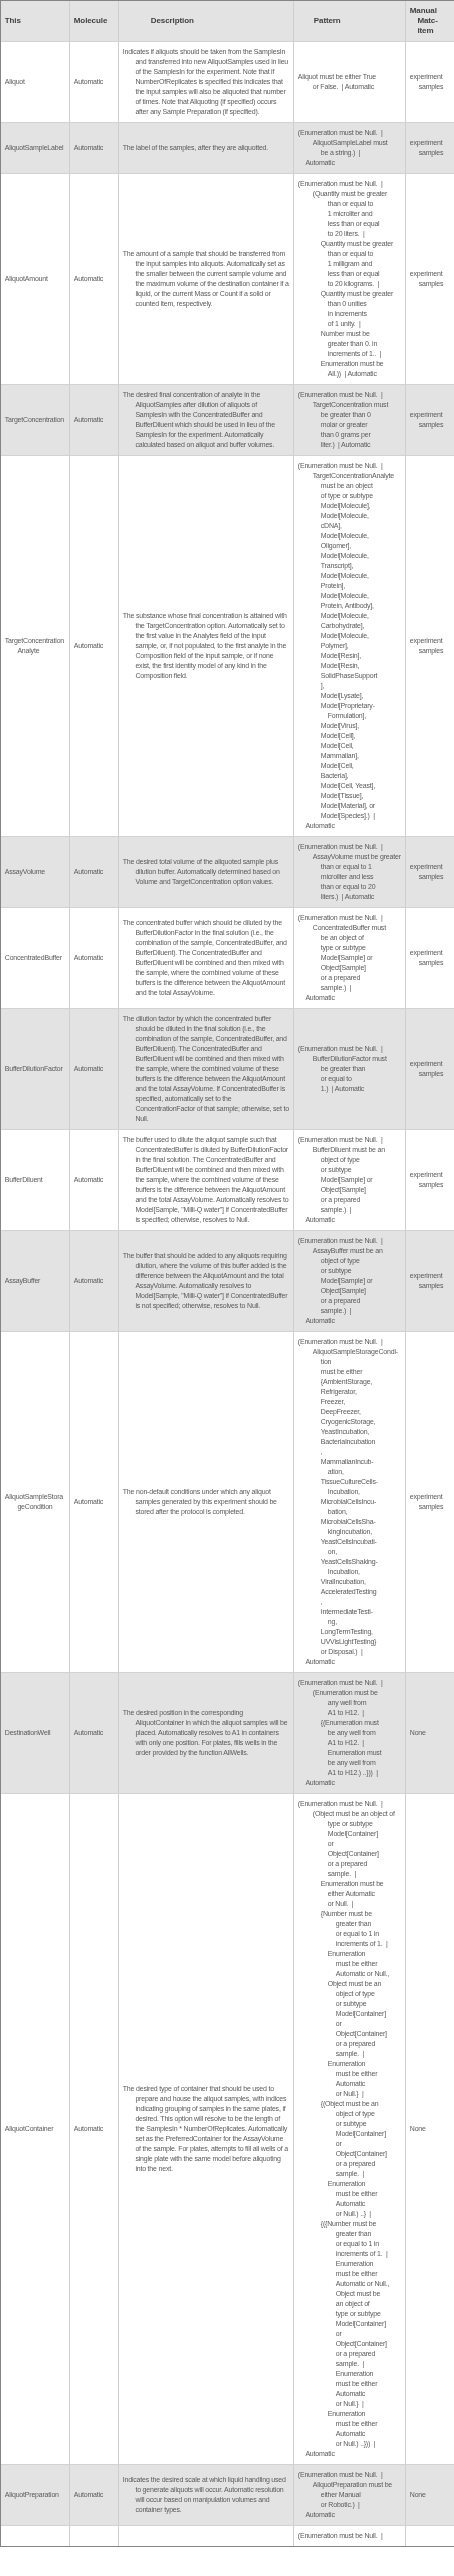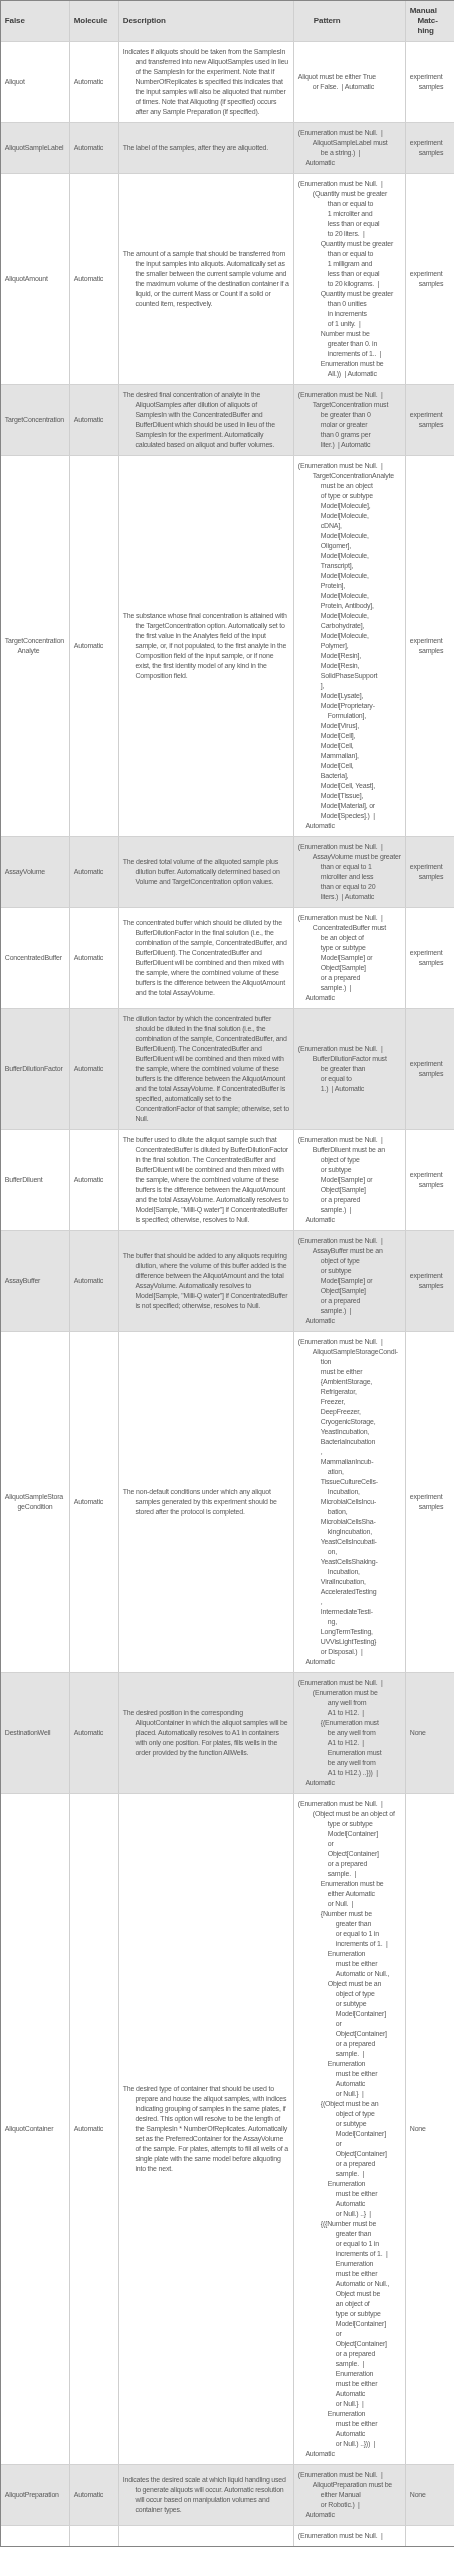--- a/index.html
+++ b/index.html
@@ -49,35 +49,35 @@
   }
   .idx-text{ padding-left:8.9px; text-indent:-8.9px; }
   .line{ white-space:pre; }
 </style>
 </head>
 <body>
 
 <div id="options-table">
     <div class="t-row header">
       <div class="cell">
-        <div class="line" style="padding-left: 0px;">False</div>
+        <div class="line" style="padding-left: 0px;">This</div>
       </div>
       <div class="cell">
         <div class="line" style="padding-left: 0px;">Molecule</div>
       </div>
       <div class="cell">
-        <div class="line" style="padding-left: 0px;">Description</div>
+        <div class="line" style="padding-left: 0px; margin-left: 28px;">Description</div>
       </div>
       <div class="cell">
         <div class="line" style="padding-left: 16px;">Pattern</div>
       </div>
       <div class="cell">
         <div class="line" style="padding-left: 0px;">Manual</div>
         <div class="line" style="padding-left: 7.6px;">Matc-</div>
-        <div class="line" style="padding-left: 7.6px;">hing</div>
+        <div class="line" style="padding-left: 7.6px;">item</div>
       </div>
     </div>
     <div class="t-row">
       <div class="cell">
         <div class="name-text">Aliquot</div>
       </div>
       <div class="cell">
         <div>Automatic</div>
       </div>
       <div class="cell">

